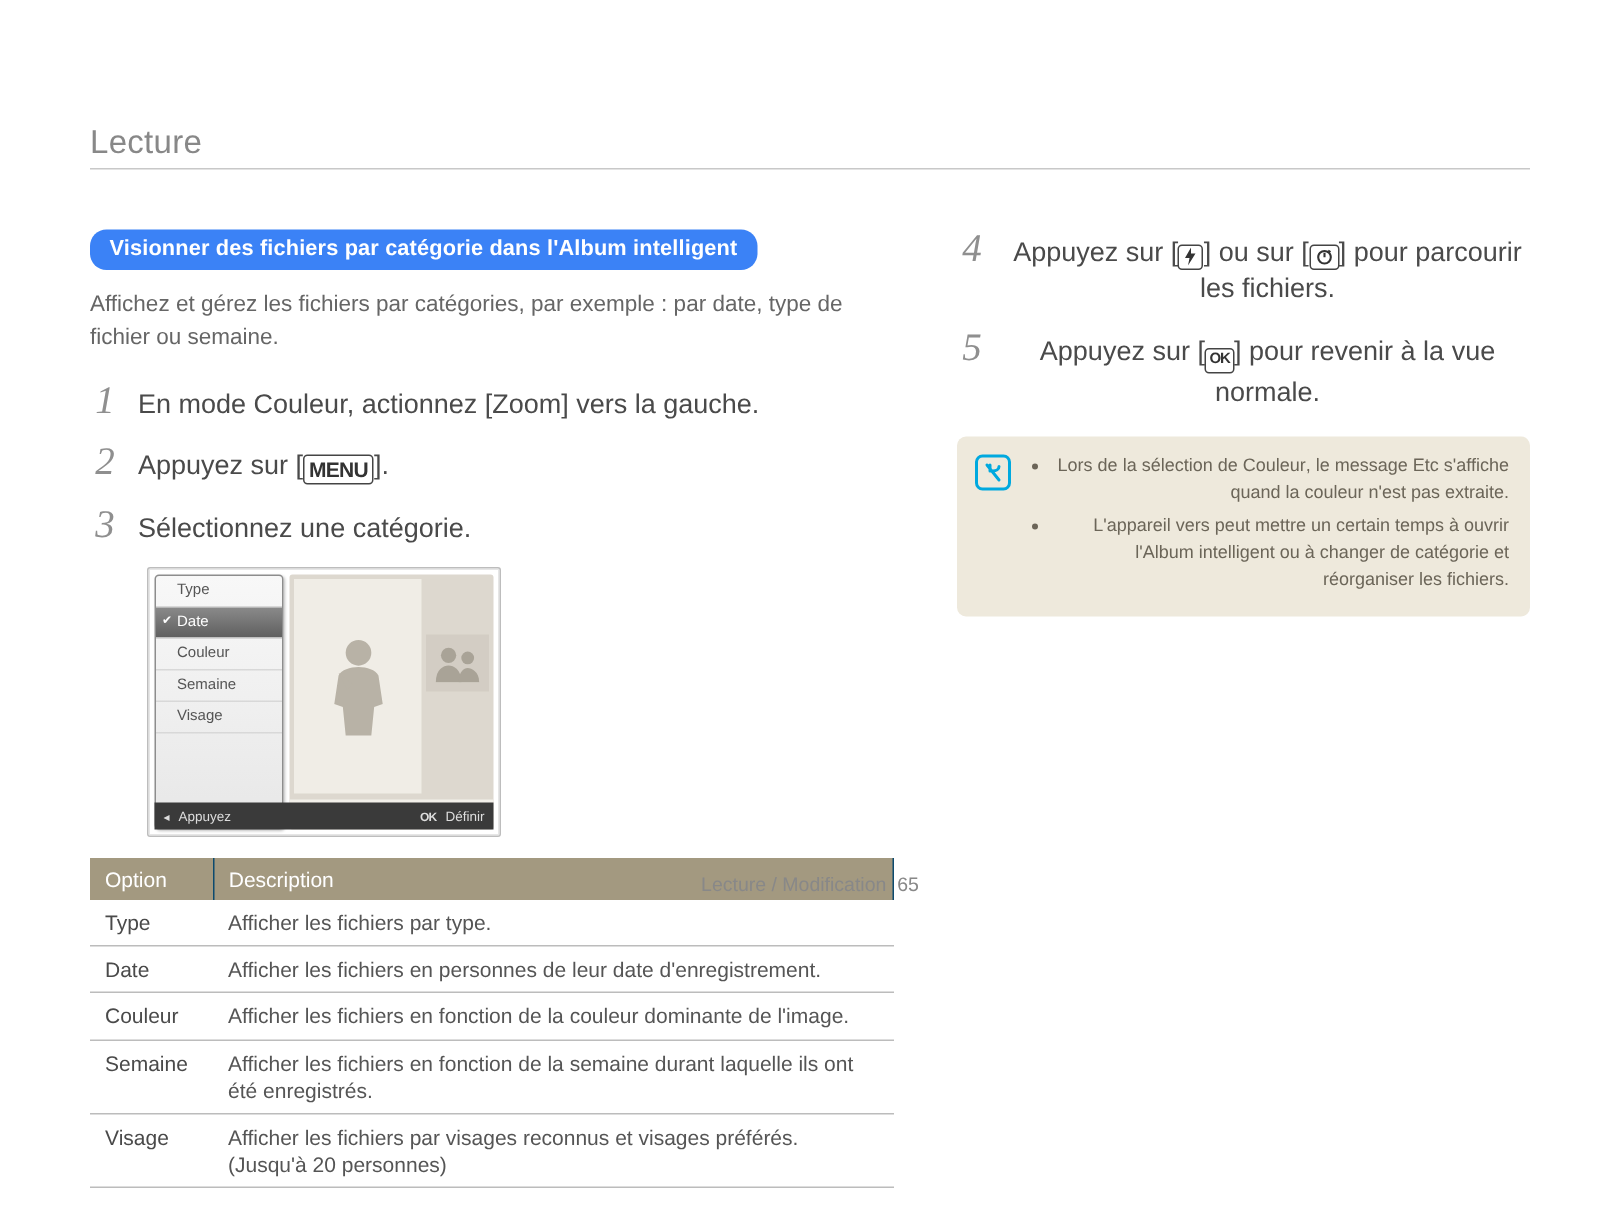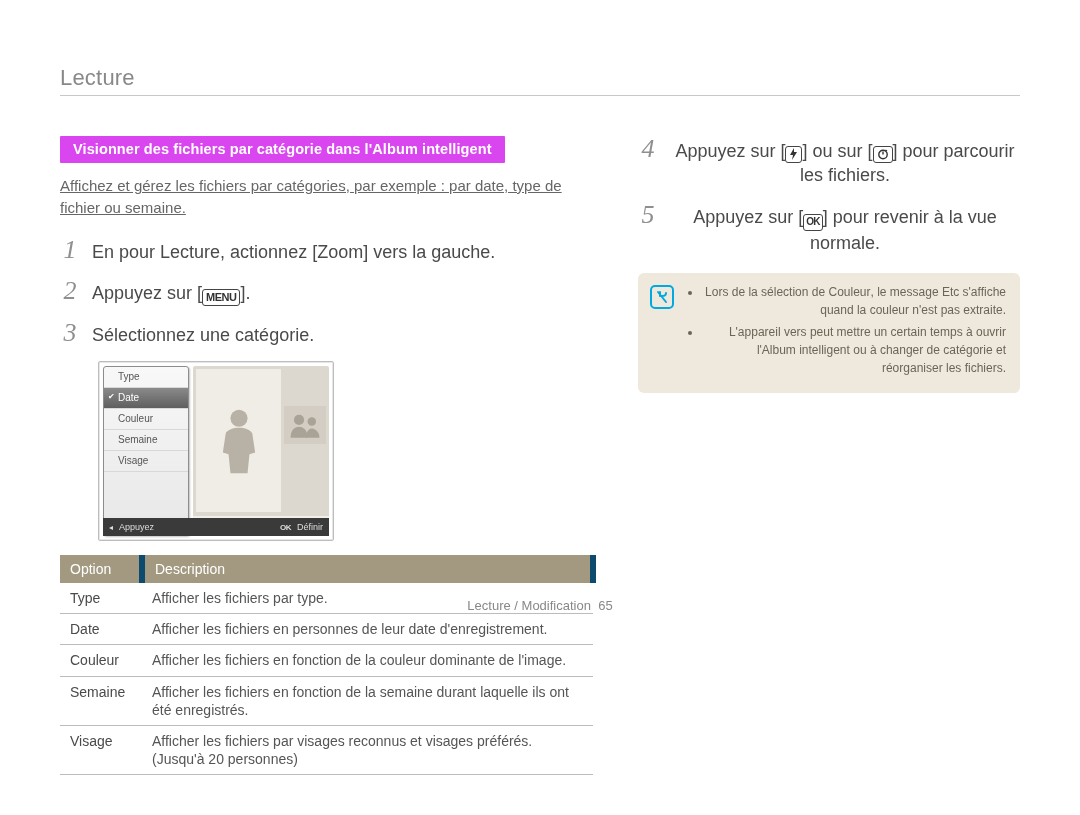--- a/index.html
+++ b/index.html
@@ -8,21 +8,21 @@
     height: 815px;
     background: #ffffff;
     font-family: Arial, Helvetica, sans-serif;
     color: #4a4a4a;
     font-weight: 300;
   }
   .page {
     position: relative;
     width: 1080px;
     height: 625px;
-    padding: 65px 60px 30px 60px;
+    padding: 82px 60px 30px 60px;
   }
   .section-title {
     font-size: 22px;
     font-weight: 300;
     color: #888;
     letter-spacing: 0.2px;
   }
   .hr {
     border: none;
     border-top: 1px solid #c8c8c8;
@@ -35,34 +35,33 @@
   }
   .col-left {
     width: 536px;
     flex: 0 0 auto;
   }
   .col-right {
     flex: 1;
   }
   .pill {
     display: inline-block;
-    background: #d946ef;
+    background: #3b82f6;
     color: #fff;
     font-size: 14.5px;
     font-weight: 600;
     padding: 5px 13px 6px;
-    border-radius: 1px;
+    border-radius: 11px;
     letter-spacing: 0.1px;
   }
   .subdesc {
     font-size: 15px;
     color: #666;
     line-height: 1.45;
     margin-top: 12px;
-    text-decoration: underline;
   }
   .steps {
     margin-top: 18px;
   }
   .step {
     display: flex;
     align-items: baseline;
     gap: 12px;
     margin-bottom: 14px;
   }
@@ -209,21 +208,21 @@
     border-collapse: collapse;
     font-size: 14px;
     margin-top: 2px;
   }
   .tbl thead th {
     background: #a39980;
     color: #fff;
     font-weight: 400;
     text-align: left;
     padding: 6px 10px;
-    border-right: 6px solid #0c4a6e;
+    border-right: 1px solid #0c4a6e;
   }
   .tbl thead th:first-child { width: 82px; }
   .tbl tbody td {
     border-bottom: 1px solid #bcbcbc;
     padding: 6px 10px;
     vertical-align: top;
     color: #555;
     line-height: 1.3;
   }
   .tbl tbody td:first-child {
@@ -249,41 +248,41 @@
     border-radius: 5px;
     display: flex; align-items: center; justify-content: center;
   }
   .note-icon svg { display:block; }
   .note ul { list-style: disc; margin-left: 16px; text-align: right; }
   .note ul li { margin-bottom: 4px; }
 
   
   .footer {
     position: absolute;
-    left: 0; right: 0; bottom: 12px;
+    left: 0; right: 0; bottom: 28px;
     text-align: center;
     font-size: 13px;
     color: #888;
   }
 
   
   .btnbox {
     display: inline-block;
     border: 1.5px solid #444;
     border-radius: 3px;
     padding: 1px 3px 0 3px;
     line-height: 1;
     height: 17px;
     vertical-align: -2px;
     font-weight: 700;
     font-size: 11px;
     color: #333;
     background: #fff;
   }
-  .btnbox.menu { letter-spacing: -0.5px; font-size: 11px; padding: 2px 3px; height: auto; }
+  .btnbox.menu { letter-spacing: -0.5px; font-size: 14px; padding: 2px 3px; height: auto; }
   .btnbox.ok   { font-size: 10px; padding: 2px 2px; letter-spacing: -0.8px; }
   .btnbox svg { display: inline-block; vertical-align: -1px; }
 </style>
 </head>
 <body>
 
 <div class="page">
 
   <div>
     <div class="section-title">Lecture</div>
@@ -296,21 +295,21 @@
 
       <span class="pill">Visionner des fichiers par catégorie dans l'Album intelligent</span>
 
       <p class="subdesc">Affichez et gérez les fichiers par catégories, par exemple : par date, type de fichier ou semaine.</p>
 
       <div class="steps">
 
         <div class="step">
           <span class="step-num">1</span>
           <span class="step-text">
-            <span>En pour Lecture, actionnez [</span><strong>Zoom</strong><span>] vers la gauche.</span>
+            <span>En mode Couleur, actionnez [</span><strong>Zoom</strong><span>] vers la gauche.</span>
           </span>
         </div>
 
         <div class="step">
           <span class="step-num">2</span>
           <span class="step-text">
             <span>Appuyez sur [</span><span class="btnbox menu">MENU</span><span>].</span>
           </span>
         </div>
 

